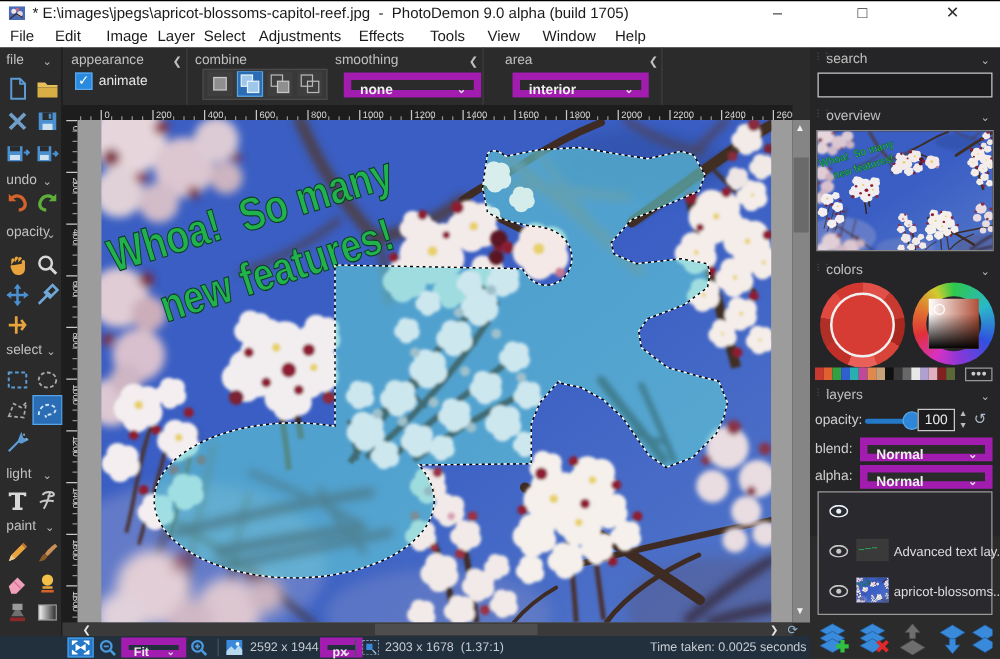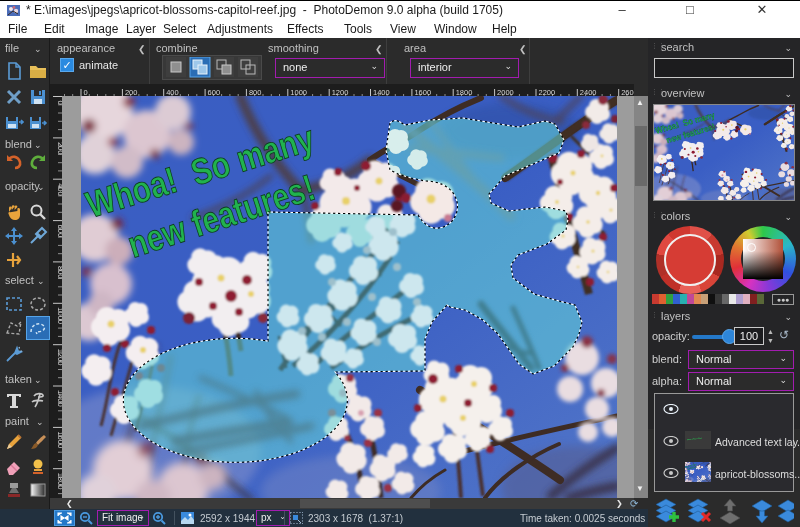--- a/index.html
+++ b/index.html
@@ -20,21 +20,21 @@
 .ti { position:absolute; width:20px; height:20px; }
 #rulerc { left:50px; top:84px; width:12px; height:12px; background:#1d1d1d; }
 #rulerh { left:62px; top:84px; width:572px; height:12px; background:#1d1d1d; }
 #rulerv { left:50px; top:96px; width:12px; height:402px; background:#1d1d1d; }
 #canvasbg { left:62px; top:96px; width:572px; height:402px; background:#9c9c9c; }
 #photo { left:81px; top:96px; width:536px; height:402px; }
 #vscroll { left:634px; top:96px; width:14px; height:402px; background:#858585; }
 #hscroll { left:50px; top:498px; width:584px; height:11px; background:#3a3a3a; }
 #statusbar { left:0px; top:509px; width:648px; height:34px; background:#22303e; color:#c6ccd2; font-size:10px; }
 #rightpanel { left:648px; top:38px; width:152px; height:391px; background:#252527; }
-.combo { position:absolute; background:#2b2b2b; border:1px solid #a21caf; color:#eee; font-size:11px; }
+.combo { position:absolute; background:#2b2b2b; border:6px solid #a21caf; color:#eee; font-size:11px;font-weight:bold; }
 .combo .cv { position:absolute; left:7px; top:2px; }
 .combo .ca { position:absolute; right:6px; top:2px; font-size:9px; color:#ddd; }
 .vline { position:absolute; width:1px; background:#3e3e3e; }
 .grip { position:absolute; width:5px; height:10px; color:#6a6a6a; font-size:7px; line-height:5px; letter-spacing:0; }
 </style>
 </head>
 <body>
 <div id="app">
   <div id="titlebar" class="abs"></div>
   <svg id="title-ico" class="abs" width="13" height="11" viewBox="0 0 13 11" style="left:7px;top:5px;">
@@ -122,21 +122,21 @@
         <rect x="4" y="4" width="8" height="4" fill="#2b2b2b"></rect>
         <rect x="4" y="11" width="8" height="4" fill="#cfe2f2"></rect>
         <path d="M15 9 h4 M17 7 l2 2 -2 2" stroke="#4b90d0" stroke-width="1.6" fill="none"></path>
       </svg>
     <svg class="ti" style="left:28px;top:75px;" viewBox="0 0 20 20">
         <path d="M2 4 h11 v12 h-11z" fill="#4b90d0"></path>
         <rect x="4" y="4" width="7" height="4" fill="#2b2b2b"></rect>
         <rect x="4" y="11" width="7" height="4" fill="#cfe2f2"></rect>
         <path d="M14 10 h4 M16 8 l2 2 -2 2" stroke="#4b90d0" stroke-width="1.6" fill="none"></path>
       </svg>
-    <span class="hdr" style="left:5px;top:100px;">blend</span>
+    <span class="hdr" style="left:5px;top:100px;">undo</span>
     <span class="carr" style="left:34px;top:102px;">⌄</span>
     <svg class="ti" style="left:4px;top:114px;" viewBox="0 0 20 20">
         <path d="M4 8 C8 3 14 4 16 10 C17 14 14 16 11 16" fill="none" stroke="#d4622a" stroke-width="2.6"></path>
         <path d="M3 3 v6 h6 z" fill="#d4622a"></path>
       </svg>
     <svg class="ti" style="left:28px;top:114px;" viewBox="0 0 20 20">
         <path d="M16 8 C12 3 6 4 4 10 C3 14 6 16 9 16" fill="none" stroke="#5fae3c" stroke-width="2.6"></path>
         <path d="M17 3 v6 h-6 z" fill="#5fae3c"></path>
       </svg>
     <span class="hdr" style="left:5px;top:142px;">opacity</span>
@@ -169,21 +169,21 @@
         <path d="M3 15 L7 5 L13 8 L17 4 L15 16 Z" fill="none" stroke="#a8a8a8" stroke-width="1.4" stroke-dasharray="3 2"></path>
       </svg>
     <rect class="ti" style="left:26px;top:278px;width:24px;height:24px;background:#2a6db5;border:1px solid #56a4e8;"></rect>
     <svg class="ti" style="left:28px;top:280px;" viewBox="0 0 20 20">
         <path d="M3 14 C3 9 7 5 12 6 C17 7 18 11 14 13 C10 15 7 12 9 16" fill="none" stroke="#cfe4f4" stroke-width="1.5" stroke-dasharray="3 2"></path>
       </svg>
     <svg class="ti" style="left:4px;top:306px;" viewBox="0 0 20 20">
         <path d="M3 17 L11 9 M11 9 l2-5 1 3 3 1 -4 2 z" stroke="#5b9bd5" stroke-width="1.8" fill="#5b9bd5"></path>
         <path d="M15 3 l.5 1.5 M18 7 l-1.5 .2" stroke="#9cc8ec" stroke-width="1.2"></path>
       </svg>
-    <span class="hdr" style="left:5px;top:335px;">taken</span>
+    <span class="hdr" style="left:5px;top:335px;">light</span>
     <span class="carr" style="left:34px;top:337px;">⌄</span>
     <svg class="ti" style="left:4px;top:352px;" viewBox="0 0 20 20">
         <path d="M3 4 h14 v3 h-2 v-1 h-3 v10 h2 v2 h-8 v-2 h2 v-10 h-3 v1 h-2 z" fill="#d8d8d8"></path>
       </svg>
     <svg class="ti" style="left:28px;top:352px;" viewBox="0 0 20 20">
         <path d="M6 6 C8 3 14 3 15 5 C16 7 12 7 10 7 M12 4 C11 8 9 14 7 17 M4 12 C6 10 12 10 15 11" fill="none" stroke="#c8c8c8" stroke-width="1.6"></path>
       </svg>
     <span class="hdr" style="left:5px;top:377px;">paint</span>
     <span class="carr" style="left:36px;top:379px;">⌄</span>
     <svg class="ti" style="left:4px;top:394px;" viewBox="0 0 20 20">

